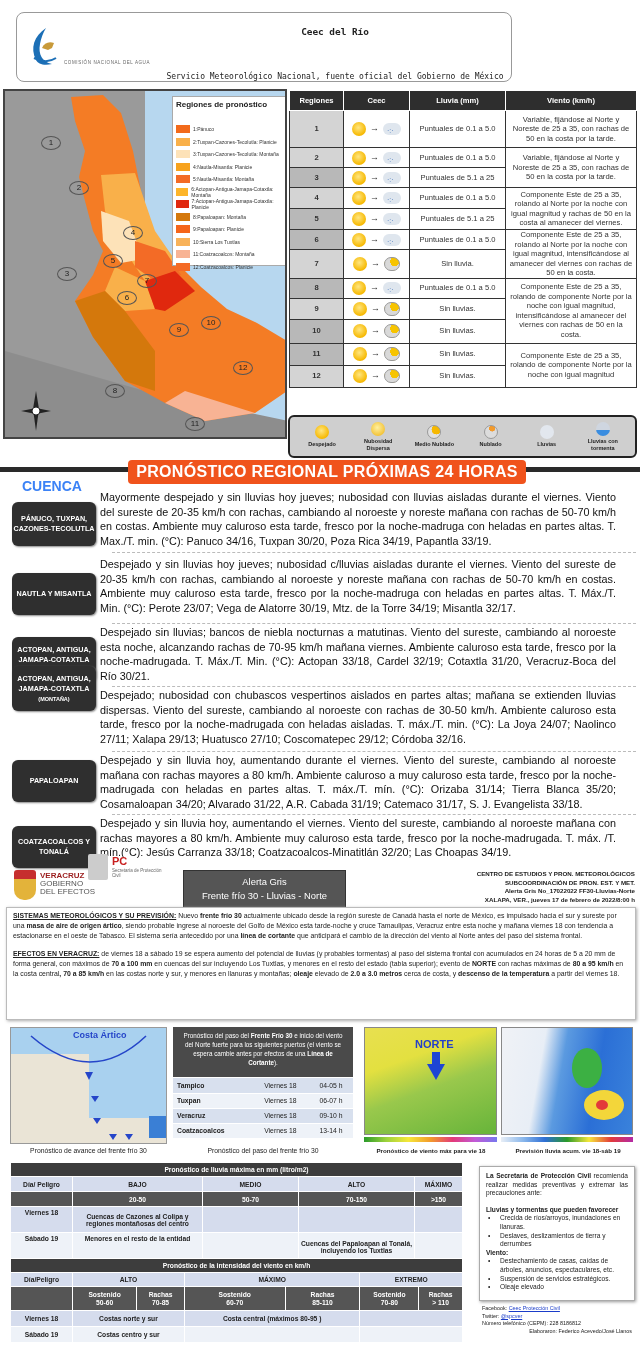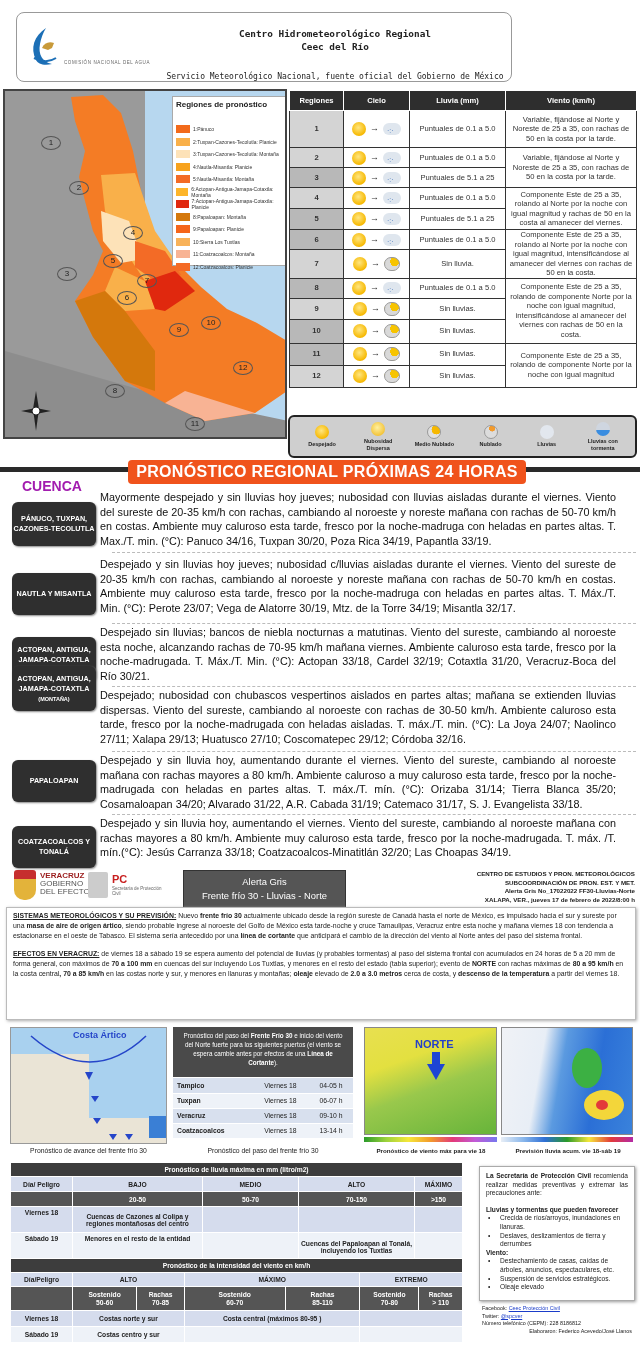--- a/index.html
+++ b/index.html
@@ -35,32 +35,32 @@
 .cloudr::after{content:"·:·";position:absolute;left:4px;top:3px;font-size:7px;color:#5b86c4}
 .cloudp{display:inline-block;width:16px;height:14px;border-radius:7px;background:radial-gradient(circle at 70% 30%,#f7c400 35%,transparent 36%),#d9d9d9;vertical-align:middle;border:1px solid #999}
 
 .skyleg{left:288px;top:415px;width:349px;height:43px;background:#cfcfcf;border:2px solid #222;border-radius:6px;display:flex;justify-content:space-around;align-items:center;padding:0 4px}
 .sk{display:flex;flex-direction:column;align-items:center;width:52px}
 .sk-lbl{font-size:5.5px;font-weight:bold;text-align:center;color:#222;line-height:6.5px;margin-top:2px}
 .sk-ico{width:14px;height:14px;border-radius:50%}
 
 .bar{left:0;top:467px;width:640px;height:5px;background:#2a2a2a}
 .banner{left:128px;top:460px;width:398px;height:24px;background:#f0531c;border-radius:4px;color:#fff;font-weight:bold;font-size:16px;text-align:center;line-height:24px;letter-spacing:.3px}
-.cuenca{left:22px;top:478px;font-weight:bold;font-size:14px;color:#a21caf}
+.cuenca{left:22px;top:478px;font-weight:bold;font-size:14px;color:#3b82f6}
 
 .rblk{position:absolute;left:12px;width:84px;background:#2f2f2f;border-radius:6px;color:#fff;font-weight:bold;text-align:center;font-size:7.2px;line-height:10px;display:flex;flex-direction:column;justify-content:center;box-shadow:1px 1px 2px #888}
 .rblk small{font-size:5.5px;font-weight:bold}
 .rtxt{position:absolute;left:100px;width:516px;font-size:10.8px;line-height:14.7px;text-align:justify;color:#111}
 .dots{position:absolute;left:112px;width:524px;border-top:1px dashed #bbb}
 
 .ver{left:14px;top:870px;width:120px;height:40px}
 .ver-crest{position:absolute;left:0;top:0;width:22px;height:30px;background:linear-gradient(#c62e2e 30%,#e3b33a 30%);border-radius:3px 3px 10px 10px}
 .ver-t{position:absolute;left:26px;top:2px;font-size:8px;line-height:8px;color:#555}
 .ver-t b{color:#9b1c1c}
-.pc{left:140px;top:870px;width:80px;height:40px}
+.pc{left:140px;top:852px;width:80px;height:40px}
 .pc-ico{position:absolute;left:0;top:2px;width:20px;height:26px;background:#ccc;border-radius:2px}
 .pc-t{position:absolute;left:24px;top:3px;font-size:11px;color:#c81e1e;font-weight:bold}
 .pc-s{position:absolute;left:24px;top:16px;font-size:4.5px;color:#666;line-height:5px}
 .alert{left:183px;top:870px;width:163px;height:38px;background:#555;color:#fff;text-align:center;font-size:9.4px;line-height:14px;padding-top:4px;border:1px solid #333}
 .cest{left:355px;top:870px;width:280px;text-align:right;font-size:6.2px;line-height:8.5px;font-weight:bold;color:#222}
 
 .sysbox{left:6px;top:907px;width:630px;height:113px;border:1px solid #bbb;box-shadow:1px 1px 3px #aaa;padding:3px 6px;font-size:6.9px;line-height:10px;color:#222}
 .sysbox p{margin-bottom:7px}
 .sysbox u{font-weight:bold}
 
@@ -115,21 +115,20 @@
 <div class="abs hdr"></div>
 <div class="abs logo">
   <svg class="logo-mark" viewBox="0 0 30 40">
     <path d="M18 2 C6 10 2 22 8 34 C10 38 16 40 24 38 C14 36 10 28 12 18 C13 12 15 7 18 2Z" fill="#1c6fb6"></path>
     <path d="M14 22 C16 17 21 15 26 17 L24 22 L20 24 Z" fill="#c89a3a"></path>
     <path d="M6 32 C14 36 22 36 28 32" stroke="#1c6fb6" stroke-width="2" fill="none"></path>
   </svg>
   <span class="logo-sub">COMISIÓN NACIONAL DEL AGUA</span>
 </div>
 <div class="abs hdr-lines">
-  <div>Centro Hidrometeorológico Regional</div>
   <div style="line-height:11px">Ceec del Río</div>
 </div>
 <div class="abs hdr-sub">Servicio Meteorológico Nacional, fuente oficial del Gobierno de México</div>
 
 <div class="abs map">
   <svg width="284" height="350" style="position:absolute;left:0;top:0">
     <rect x="0" y="0" width="140" height="350" fill="#9a9a9a"></rect>
     <path d="M0 260 L140 300 L284 330 L284 350 L0 350Z" fill="#8d8d8d"></path>
     <path d="M66 6 L98 4 L116 22 L128 60 L136 100 L146 136 L170 170 L196 196 L222 218 L252 232 L282 250 L282 300 L250 322 L200 330 L160 312 L120 290 L88 246 L70 210 L88 184 L98 160 L88 140 L80 110 L74 86 L80 60 L70 30Z" fill="#f47c25"></path>
     <path d="M96 84 L130 82 L150 140 L172 172 L140 190 L120 160 L100 120Z" fill="#f9b04a"></path>
@@ -207,21 +206,21 @@
     <path d="M15 0 L18 18 L15 40 L12 18Z" fill="#222"></path>
       <path d="M0 20 L15 17 L30 20 L15 23Z" fill="#222"></path>
       <circle cx="15" cy="20" r="4" fill="#fff" stroke="#222"></circle>
   </svg>
 </div>
 
 <table class="abs ftab">
   <thead>
     <tr>
       <th>Regiones</th>
-      <th>Cielo</th>
+      <th>Ceec</th>
       <th>Lluvia (mm)</th>
       <th>Viento (km/h)</th>
     </tr>
   </thead>
   <tbody>
     <tr style="height:37px">
       <td class="rn">1</td>
       <td class="sky"><span class="sun"></span><span class="arr">→</span><span class="cloudr"></span></td>
       <td class="rain">Puntuales de 0.1 a 5.0</td>
       <td style="padding:0 3px">Variable, fijándose al Norte y Noreste de 25 a 35, con rachas de 50 en la costa por la tarde.</td>

